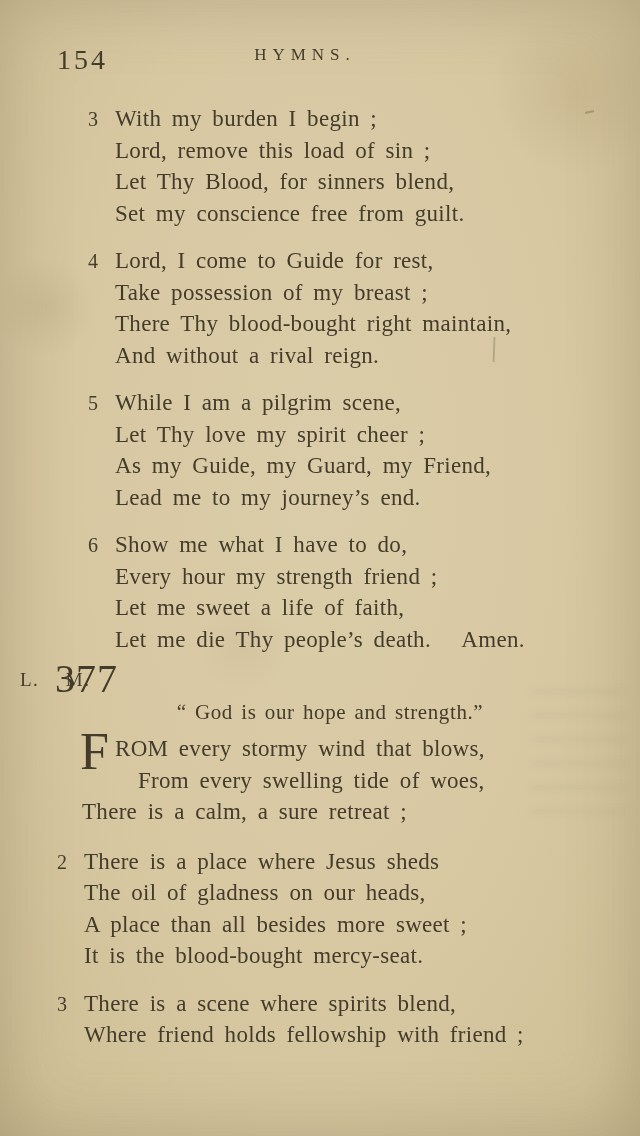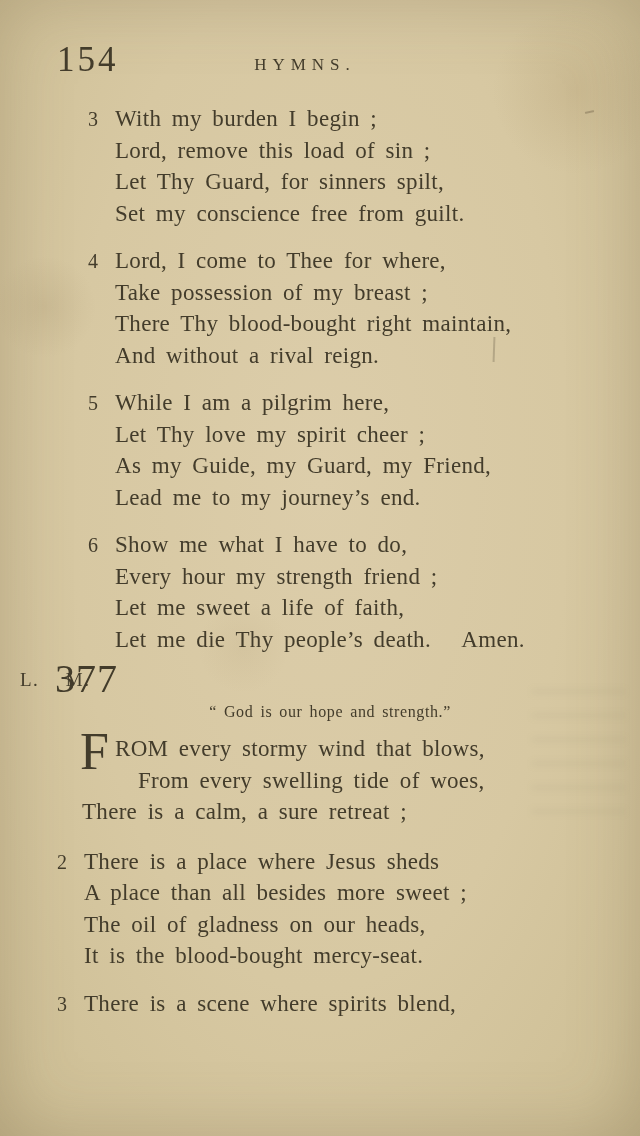--- a/index.html
+++ b/index.html
@@ -15,38 +15,38 @@
       radial-gradient(circle at 90% 8%, rgba(164,139,96,0.20) 0%, rgba(164,139,96,0) 7%),
       radial-gradient(circle at 7% 27%, rgba(150,128,92,0.16) 0%, rgba(150,128,92,0) 5%),
       radial-gradient(circle at 38% 57%, rgba(160,138,98,0.10) 0%, rgba(160,138,98,0) 6%),
       radial-gradient(ellipse at 50% 42%, #dccdaa 0%, #d7c8a2 55%, #cfc097 88%, #c8b98f 100%);
     box-shadow: inset 0 0 70px rgba(110,95,65,0.28);
   }
   .txt{white-space:pre-wrap; letter-spacing:0.3px; word-spacing:4.5px;}
 
   
   .page-header{position:relative;height:77px;}
-  .page-number{position:absolute;left:57px;top:46px;font-size:35px;line-height:28px;letter-spacing:3px;}
-  .running-title{position:absolute;left:0;right:30px;top:55px;text-align:center;font-size:17px;letter-spacing:6px;}
+  .page-number{position:absolute;left:57px;top:46px;font-size:28px;line-height:28px;letter-spacing:3px;}
+  .running-title{position:absolute;left:0;right:30px;top:45px;text-align:center;font-size:17px;letter-spacing:6px;}
 
   
   .verse-line{font-size:23px;line-height:31.5px;}
   .verse{display:flex;margin-bottom:16px;}
   .verse:last-child{margin-bottom:0;}
   .verse-number{flex:0 0 53px;box-sizing:border-box;padding-left:26px;font-size:20px;line-height:32px;}
   .verse-lines{flex:1 1 auto;}
 
   .continuation{margin-top:26px;margin-left:62px;}
   .hymn-body{margin-left:31px;}
 
   
   .hymn-heading{position:relative;height:40px;margin-top:5px;}
   .hymn-number{position:absolute;left:55px;top:0;font-size:40px;line-height:38px;letter-spacing:1px;}
   .hymn-meter{position:absolute;left:20px;right:0;top:9px;text-align:left;font-size:19px;letter-spacing:1.5px;word-spacing:7px;}
-  .hymn-epigraph{margin-top:3px;padding-left:20px;text-align:center;font-size:16px;line-height:18px;letter-spacing:0.6px;word-spacing:2.5px;}
+  .hymn-epigraph{margin-top:3px;padding-left:20px;text-align:center;font-size:21px;line-height:18px;letter-spacing:0.6px;word-spacing:2.5px;}
 
   
   .first-verse{position:relative;margin-top:12px;margin-left:82px;}
   .drop-cap{position:absolute;left:-2px;top:-2px;font-size:52px;line-height:42px;}
   .fv-line1{padding-left:33px;}
   .fv-line2{padding-left:56px;}
 
   
   .pen-mark{position:absolute;left:493px;top:337px;width:2px;height:25px;
     background:rgba(104,94,70,0.32);transform:rotate(2deg);filter:blur(0.6px);}
@@ -67,37 +67,37 @@
     <span class="page-number txt">154</span>
     <div class="running-title">HYMNS.</div>
   </div>
 
   <section class="continuation">
     <div class="verse">
       <span class="verse-number txt">3</span>
       <div class="verse-lines">
         <div class="verse-line txt">With my burden I begin ;</div>
         <div class="verse-line txt">Lord, remove this load of sin ;</div>
-        <div class="verse-line txt">Let Thy Guard, for sinners spilt,</div>
+        <div class="verse-line txt">Let Thy Blood, for sinners blend,</div>
         <div class="verse-line txt">Set my conscience free from guilt.</div>
       </div>
     </div>
     <div class="verse">
       <span class="verse-number txt">4</span>
       <div class="verse-lines">
-        <div class="verse-line txt">Lord, I come to Thee for where,</div>
+        <div class="verse-line txt">Lord, I come to Guide for rest,</div>
         <div class="verse-line txt">Take possession of my breast ;</div>
         <div class="verse-line txt">There Thy blood-bought right maintain,</div>
         <div class="verse-line txt">And without a rival reign.</div>
       </div>
     </div>
     <div class="verse">
       <span class="verse-number txt">5</span>
       <div class="verse-lines">
-        <div class="verse-line txt">While I am a pilgrim here,</div>
+        <div class="verse-line txt">While I am a pilgrim scene,</div>
         <div class="verse-line txt">Let Thy love my spirit cheer ;</div>
         <div class="verse-line txt">As my Guide, my Guard, my Friend,</div>
         <div class="verse-line txt">Lead me to my journey’s end.</div>
       </div>
     </div>
     <div class="verse">
       <span class="verse-number txt">6</span>
       <div class="verse-lines">
         <div class="verse-line txt">Show me what I have to do,</div>
         <div class="verse-line txt">Every hour my strength friend ;</div>
@@ -119,29 +119,30 @@
       <div class="verse-line txt fv-line1">ROM every stormy wind that blows,</div>
       <div class="verse-line txt fv-line2">From every swelling tide of woes,</div>
       <div class="verse-line txt">There is a calm, a sure retreat ;</div>
     </div>
 
     <div class="hymn-body">
       <div class="verse" style="margin-top:18px;">
         <span class="verse-number txt">2</span>
         <div class="verse-lines">
           <div class="verse-line txt">There is a place where Jesus sheds</div>
+          <div class="verse-line txt">The oil of gladness on our heads,</div>
           <div class="verse-line txt">A place than all besides more sweet ;</div>
-          <div class="verse-line txt">The oil of gladness on our heads,</div>
           <div class="verse-line txt">It is the blood-bought mercy-seat.</div>
         </div>
       </div>
       <div class="verse">
         <span class="verse-number txt">3</span>
         <div class="verse-lines">
           <div class="verse-line txt">There is a scene where spirits blend,</div>
+          <div class="verse-line txt">Where friend holds fellowship with friend ;</div>
         </div>
       </div>
     </div>
   </section>
 
   <div class="pen-mark"></div>
   <div class="edge-speck"></div>
   <div class="ink-speck"></div>
   <div class="showthrough"></div>
 

